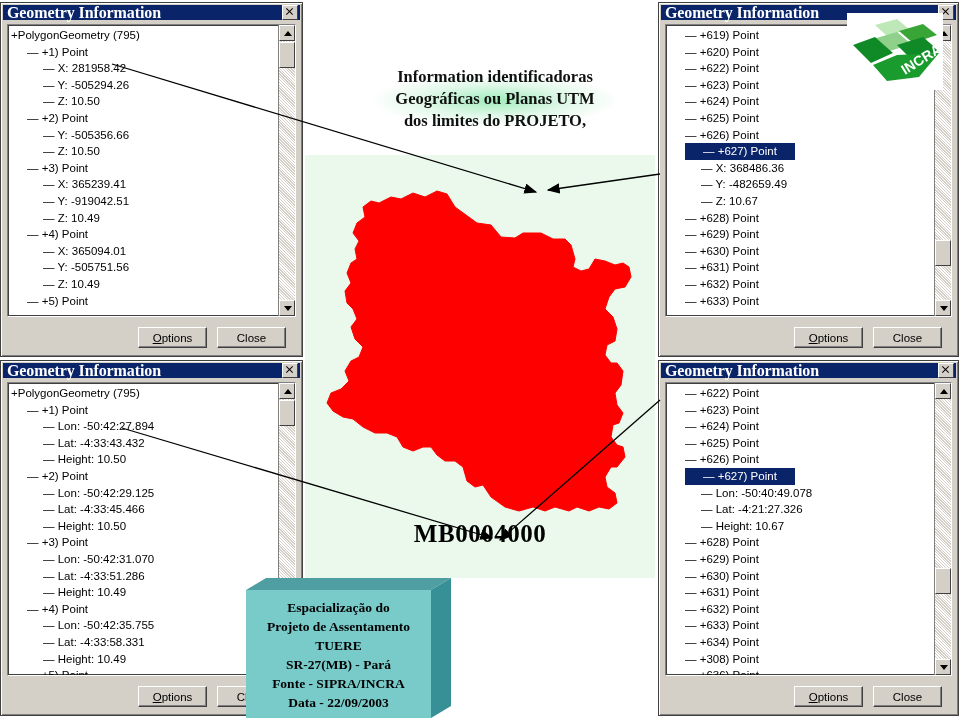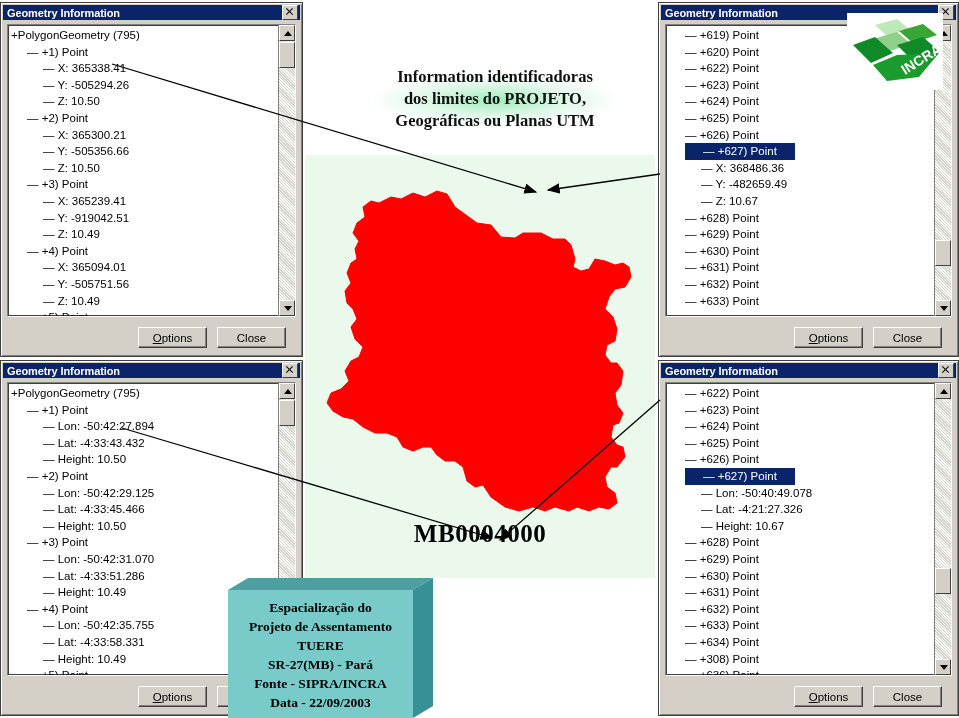--- a/index.html
+++ b/index.html
@@ -5,22 +5,22 @@
   html,body{margin:0;padding:0;background:#ffffff;}
   body{width:959px;height:718px;position:relative;overflow:hidden;
        font-family:"Liberation Sans",sans-serif;}
 
   
   .dlg{position:absolute;background:#d4d0c8;border:1px solid #404040;
        box-shadow:inset 1px 1px 0 #ffffff, inset -1px -1px 0 #808080;
        box-sizing:border-box;}
   .dlg-title{height:15px;margin:2px 2px 0 2px;background:#0a246a;
              display:flex;align-items:center;padding:0 2px 0 4px;}
-  .dlg-title .ttl{color:#ffffff;font-size:11px;font-weight:bold;
-                  font-family:Liberation Sans, sans-serif;white-space:nowrap;
+  .dlg-title .ttl{color:#ffffff;font-size:16px;font-weight:bold;
+                  font-family:Liberation Serif, serif;white-space:nowrap;
                   letter-spacing:-0.1px;text-align:center;}
   .dlg-title .spacer{flex:1;}
   .x-btn{width:14px;height:13px;background:#d4d0c8;
          border-top:1px solid #ffffff;border-left:1px solid #ffffff;
          border-right:1px solid #404040;border-bottom:1px solid #404040;
          position:relative;cursor:pointer;}
   .x-btn:before,.x-btn:after{content:"";position:absolute;left:2px;top:5px;
          width:9px;height:1px;background:#000;}
   .x-btn:before{transform:rotate(45deg);}
   .x-btn:after{transform:rotate(-45deg);}
@@ -83,21 +83,21 @@
   
   #headline{position:absolute;left:345px;top:66px;width:300px;text-align:center;
             font-family:"Liberation Serif",serif;font-weight:bold;font-size:16.5px;
             line-height:22px;color:#101010;
             background:radial-gradient(ellipse 160px 34px at 50% 52%,
                        rgba(144,232,175,0.85) 0%,
                        rgba(198,242,214,0.55) 45%,
                        rgba(255,255,255,0) 78%);}
 
   
-  #callout{position:absolute;left:228px;top:578px;width:205px;height:140px;}
+  #callout{position:absolute;left:246px;top:578px;width:205px;height:140px;}
   #callout .txt{position:absolute;left:0;top:12px;width:185px;
                 text-align:center;font-family:"Liberation Serif",serif;
                 font-weight:bold;font-size:13.5px;line-height:19px;color:#000;
                 padding-top:8px;box-sizing:border-box;}
 
   
   #incra{position:absolute;left:847px;top:13px;width:96px;height:77px;
          background:#ffffff;}
   
   #leaders{position:absolute;left:0;top:0;width:959px;height:718px;
@@ -109,25 +109,24 @@
 <div class="dlg" id="win-tl" style="left:0px;top:2px;width:303px;height:355px;">
   <div class="dlg-title">
     <span class="ttl">Geometry Information</span>
     <span class="spacer"></span>
     <span class="x-btn"></span>
   </div>
   <div class="dlg-body">
     <div class="tree">
         <div class="row ind1"><span>+PolygonGeometry (795)</span></div>
         <div class="row ind2"><span>— +1) Point</span></div>
-        <div class="row ind3"><span>— X: 365338.41</span></div>
+        <div class="row ind3"><span>— X: 281958.42</span></div>
         <div class="row ind3"><span>— Y: -505294.26</span></div>
         <div class="row ind3"><span>— Z: 10.50</span></div>
         <div class="row ind2"><span>— +2) Point</span></div>
-        <div class="row ind3"><span>— X: 365300.21</span></div>
         <div class="row ind3"><span>— Y: -505356.66</span></div>
         <div class="row ind3"><span>— Z: 10.50</span></div>
         <div class="row ind2"><span>— +3) Point</span></div>
         <div class="row ind3"><span>— X: 365239.41</span></div>
         <div class="row ind3"><span>— Y: -919042.51</span></div>
         <div class="row ind3"><span>— Z: 10.49</span></div>
         <div class="row ind2"><span>— +4) Point</span></div>
         <div class="row ind3"><span>— X: 365094.01</span></div>
         <div class="row ind3"><span>— Y: -505751.56</span></div>
         <div class="row ind3"><span>— Z: 10.49</span></div>
@@ -289,22 +288,22 @@
               92,282 82,278 70,278 58,272 48,264 38,262 28,256 22,248 26,238 36,234 44,226
               40,216 46,206 54,202 58,192 50,184 46,172 52,164 48,154 42,148 40,136 46,128
               42,118 46,108 52,104 50,94 54,86 48,78 52,68 60,62 58,52 66,46 74,48 86,42
               96,44 108,38 120,42 132,36 Z"></polygon>
   </svg>
   <div id="map-label">MB0004000</div>
 </div>
 
 <div id="headline">
   <div>Information identificadoras</div>
+  <div>Geográficas ou Planas UTM</div>
   <div>dos limites do PROJETO,</div>
-  <div>Geográficas ou Planas UTM</div>
 </div>
 
 <div id="callout">
   <svg width="205" height="140" style="position:absolute;left:0;top:0;">
     <polygon points="0,12 20,0 205,0 185,12" fill="#4f9fa2"></polygon>
     <polygon points="185,12 205,0 205,128 185,140" fill="#379095"></polygon>
     <rect x="0" y="12" width="185" height="128" fill="#79cbca"></rect>
   </svg>
   <div class="txt">
     <div>Espacialização do</div>

